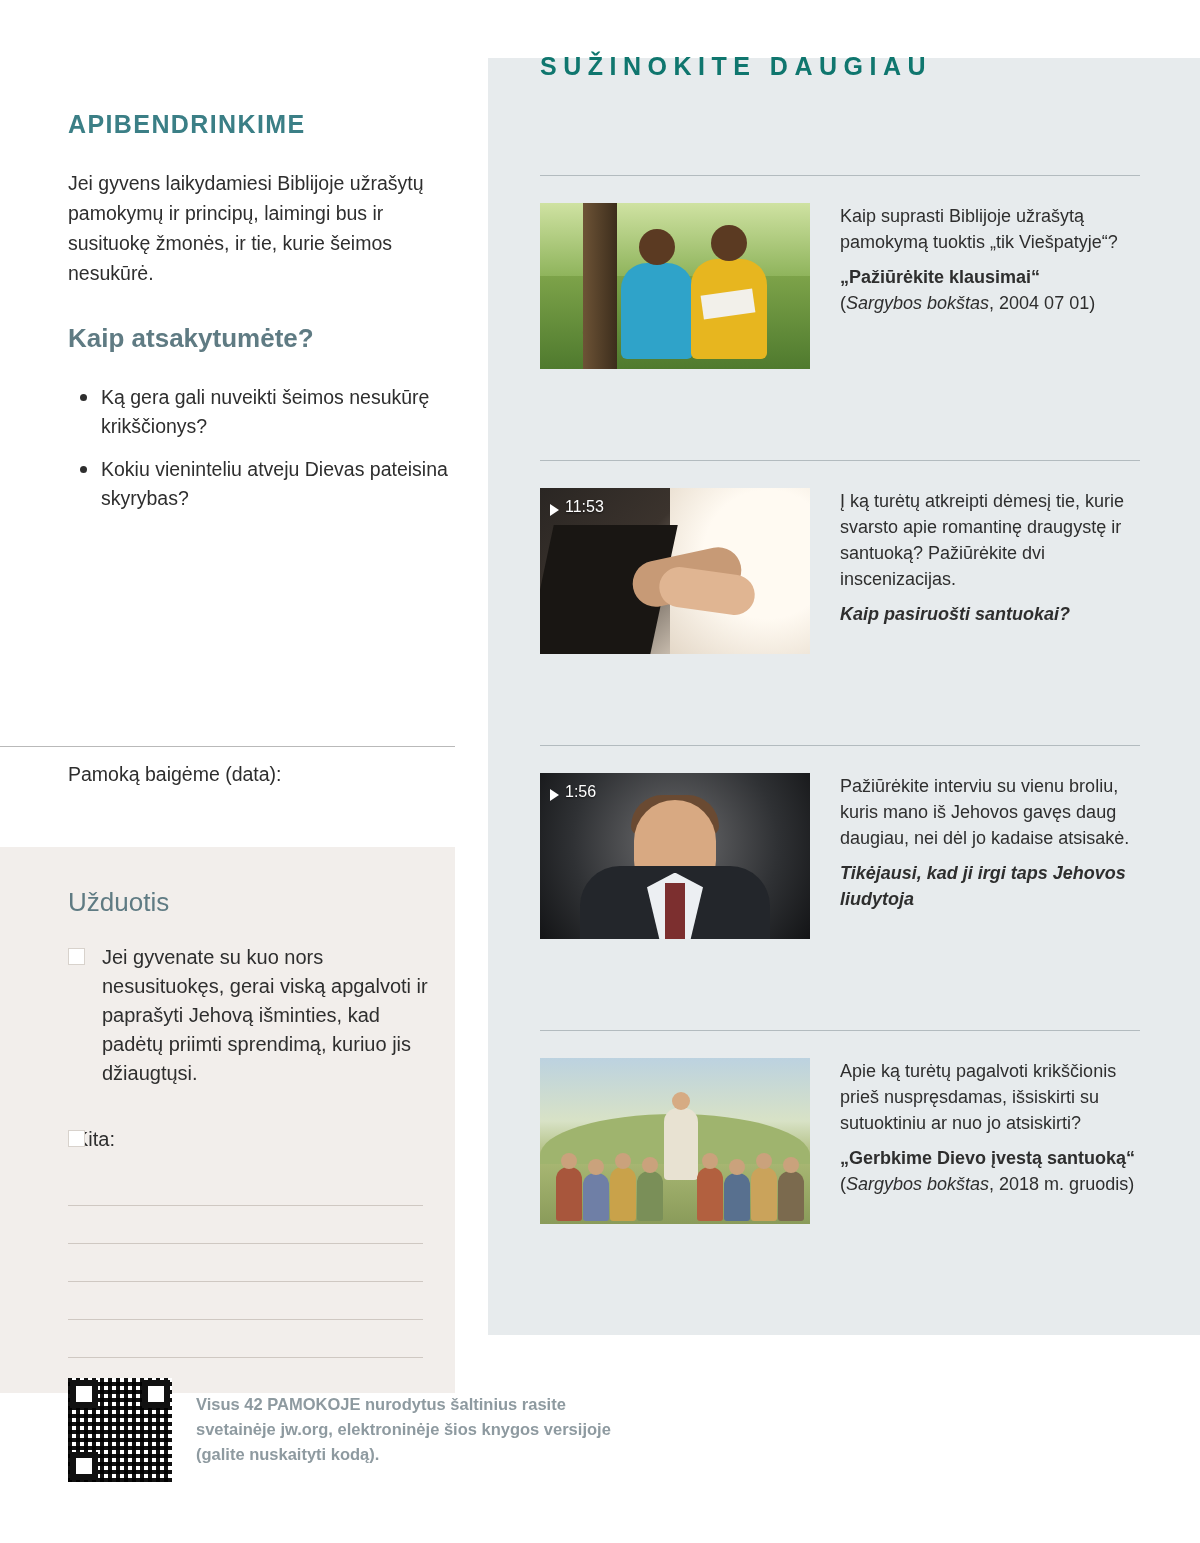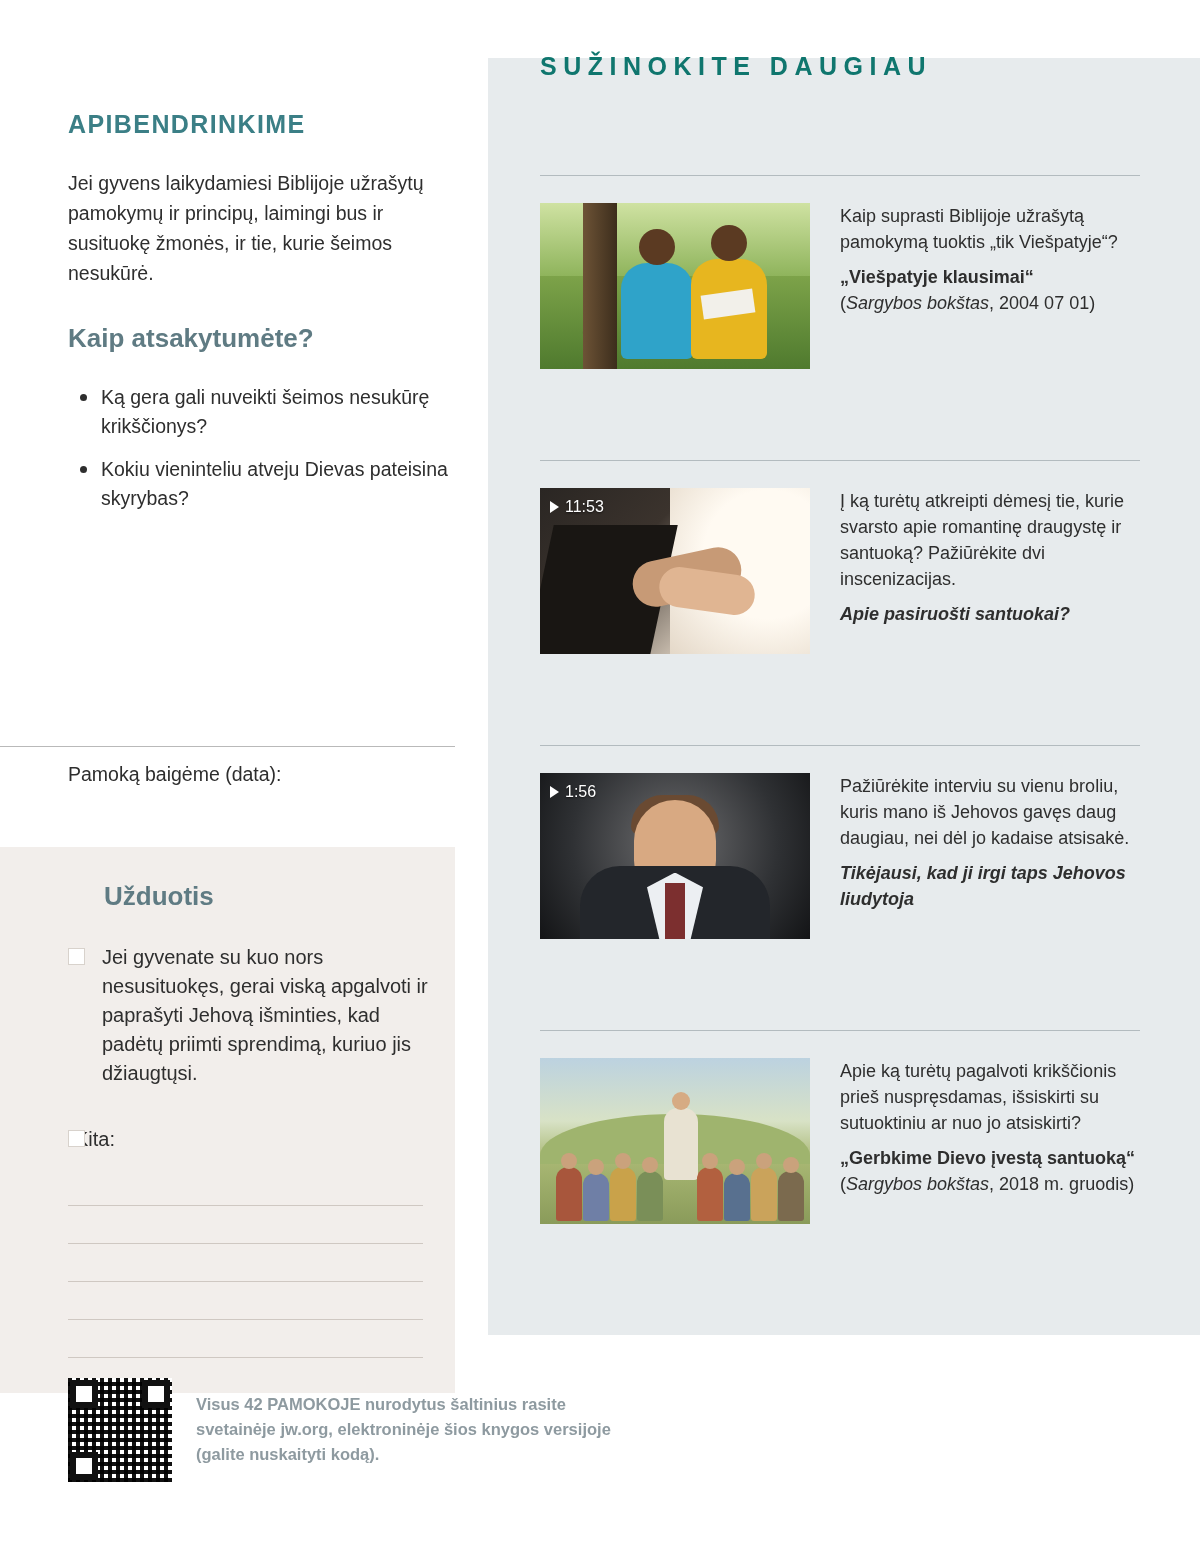--- a/index.html
+++ b/index.html
@@ -115,25 +115,24 @@
     position: absolute;
     left: 0px;
     top: 789px;
     width: 455px;
     height: 546px;
     background: #f2eeeb;
   }
   .task-head {
     position: absolute;
     left: 68px;
-    top: 34px;
+    top: 40px;
     font-size: 26px;
-    font-weight: bold;
+    font-weight: normal;
     color: #5f7b83;
-    margin-left: 36px;
   }
   .task-item {
     position: absolute;
     left: 68px;
     font-size: 20px;
     line-height: 29px;
     color: #2e2e2e;
     width: 360px;
     padding-left: 34px;
   }
@@ -206,21 +205,21 @@
   .etext p + p { margin-top: 9px; }
 
   
   .badge {
     position: absolute;
     left: 10px;
     top: 10px;
     color: #ffffff;
     font-size: 16px;
     display: flex;
-    align-items: center;
+    align-items: flex-end;
     gap: 6px;
     z-index: 4;
     text-shadow: 0 1px 2px rgba(0,0,0,.6);
   }
   .badge .play {
     width: 0; height: 0;
     border-left: 9px solid #fff;
     border-top: 6px solid transparent;
     border-bottom: 6px solid transparent;
   }
@@ -419,42 +418,42 @@
   <div class="thumb">
     <div class="img-couple">
       <div class="trunk"></div>
       <div class="p1"></div>
       <div class="p2"></div>
       <div class="book"></div>
     </div>
   </div>
   <div class="etext">
     <p>Kaip suprasti Biblijoje užrašytą pamokymą tuoktis „tik Viešpatyje“?</p>
-    <p><span class="bold">„Viešpatyje klausimai“</span><br>
+    <p><span class="bold">„Pažiūrėkite klausimai“</span><br>
        <span>(</span><span class="ital">Sargybos bokštas</span><span>, 2004 07 01)</span></p>
   </div>
 </div>
 
 <div class="entry" style="top:460px;">
   <div class="sep"></div>
   <div class="thumb">
     <div class="badge">
       <span class="play"></span>
       <span>11:53</span>
     </div>
     <div class="img-hands">
       <div class="dress"></div>
       <div class="sleeve"></div>
       <div class="hand1"></div>
       <div class="hand2"></div>
     </div>
   </div>
   <div class="etext">
     <p>Į ką turėtų atkreipti dėmesį tie, kurie svarsto apie romantinę draugystę ir santuoką? Pažiūrėkite dvi inscenizacijas.</p>
-    <p><span class="bolditalic">Apie pasiruošti santuokai?</span></p>
+    <p><span class="bolditalic">Kaip pasiruošti santuokai?</span></p>
   </div>
 </div>
 
 <div class="entry" style="top:745px;">
   <div class="sep"></div>
   <div class="thumb">
     <div class="badge">
       <span class="play"></span>
       <span>1:56</span>
     </div>

